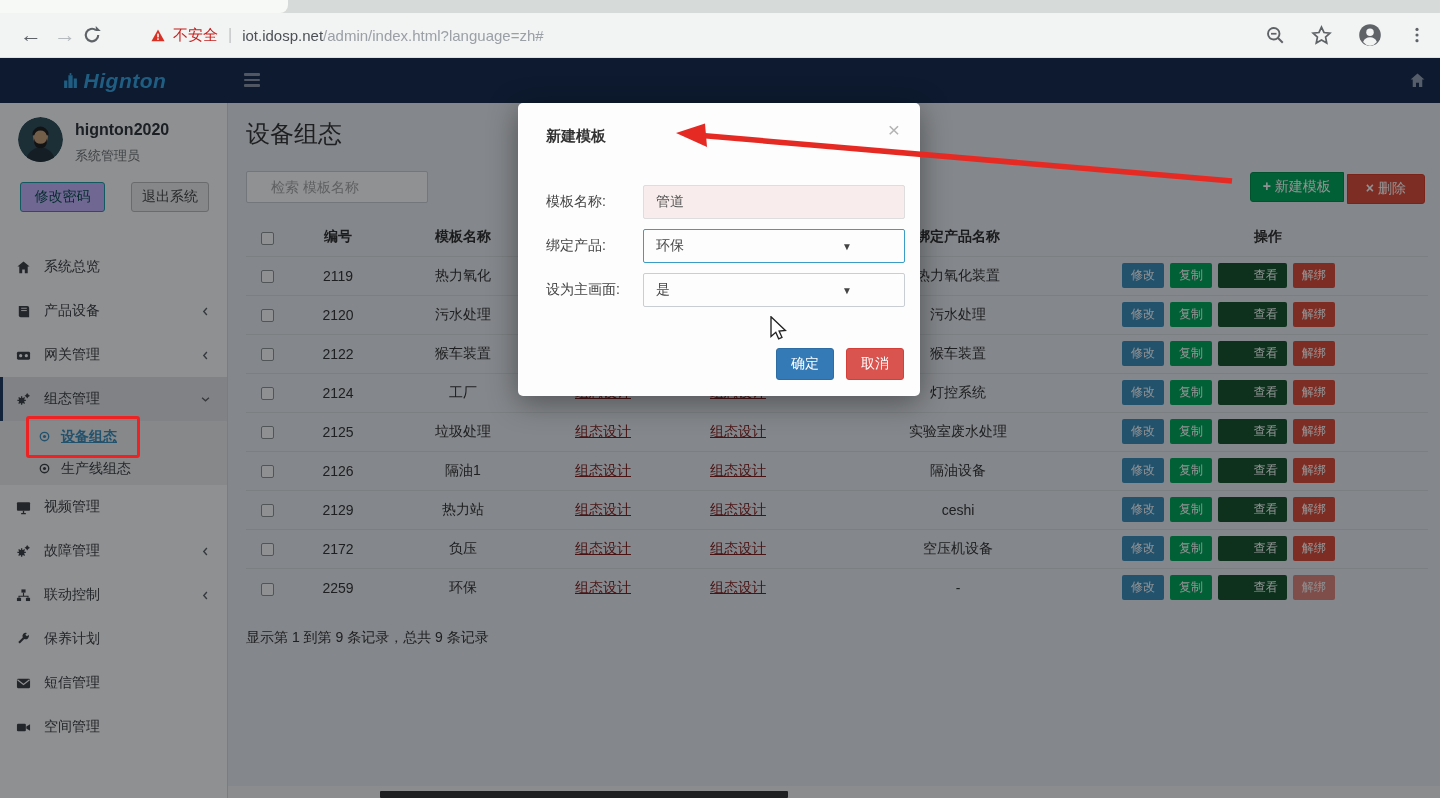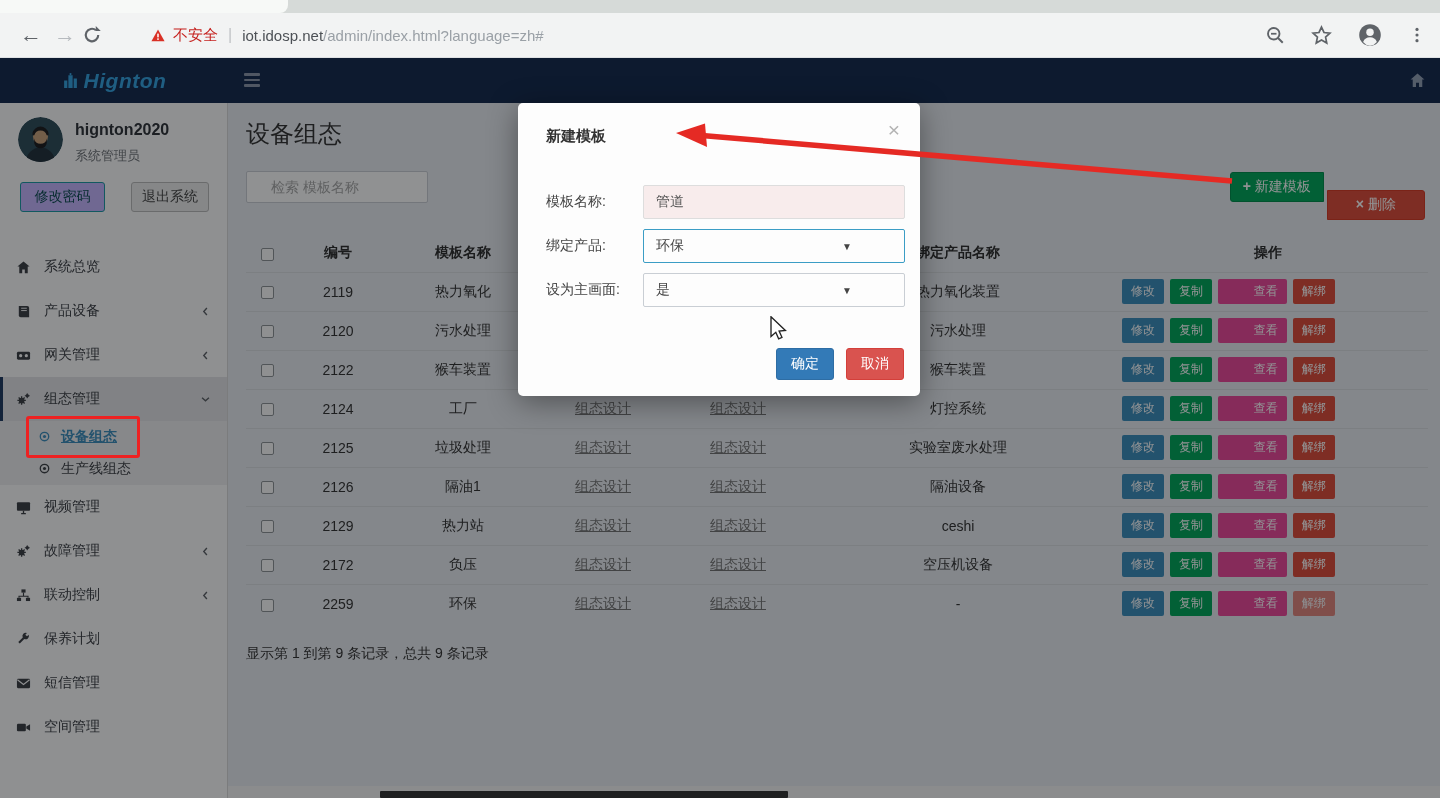--- a/index.html
+++ b/index.html
@@ -51,33 +51,33 @@
   .smi.current .ic { color:#3c8dbc; }
 
   
   .content { position:absolute; left:228px; top:45px; right:0; bottom:0; background:#e8ebf0; padding:15px 15px 0 18px; }
   .page-title { font-size:24px; color:#333; font-weight:normal; margin-bottom:21px; }
   .ctrl-row { display:flex; align-items:flex-start; }
   .search-input { width:182px; height:32px; border:1px solid #c9cdd4; border-radius:2px; background:#fdfdfd; padding:0 24px; font-size:14px; color:#333; }
   .search-input::placeholder { color:#a7a7a7; }
   .ctrl-spacer { flex:1; }
   .btn-green { height:30px; margin-top:1px; background:#00a65a; border:1px solid #008d4c; color:#fff; font-size:14px; padding:0 12px; border-radius:3px 0 0 3px; cursor:pointer; }
-  .btn-red { height:30px; margin-top:19px; background:#dd4b39; border:1px solid #d73925; color:#fff; font-size:14px; padding:0 28px; border-radius:0 3px 3px 0; cursor:pointer; margin-left:3px; }
+  .btn-red { height:30px; margin-top:3px; background:#dd4b39; border:1px solid #d73925; color:#fff; font-size:14px; padding:0 18px; border-radius:0 3px 3px 0; cursor:pointer; margin-left:3px; }
   .btn-green b, .btn-red b { font-weight:bold; margin-right:4px; }
 
   table.grid { width:1182px; margin-top:14px; border-collapse:collapse; table-layout:fixed; }
   .grid th { font-size:14px; color:#2e2e2e; font-weight:bold; height:38px; text-align:center; }
   .grid td { font-size:14px; color:#333; height:39px; text-align:center; border-top:1px solid rgba(0,0,0,0.06); }
   .cb { display:inline-block; width:13px; height:13px; border:1px solid #8e9296; background:#fcfcfc; border-radius:2px; vertical-align:middle; cursor:pointer; }
-  a.design-link { color:#737373; text-decoration:underline; cursor:pointer; }
+  a.design-link { color:#7f1d1d; text-decoration:underline; cursor:pointer; }
   td.actions { text-align:left; padding-left:14px; }
   .act { font-size:12px; color:#fff; border:none; padding:4px 9px; margin-right:2px; border-radius:2px; cursor:pointer; }
   .act.modify { background:#3c8dbc; }
   .act.copy { background:#00a65a; }
-  .act.view { background:#ec4899;padding-left:36px; }
+  .act.view { background:#14532d;padding-left:36px; }
   .act.unbind { background:#dd4b39; }
   .act.disabled { opacity:.62; cursor:default; }
   .summary { margin-top:22px; font-size:14px; color:#333; }
 
   .page-footer { position:absolute; left:228px; right:0; bottom:0; height:12px; background:#f5f5f5; overflow:hidden; }
   .footer-smudge { position:absolute; left:152px; top:5px; width:408px; height:7px; background:#353535; border-radius:1px; }
 
   
   .dim { position:absolute; inset:0; background:rgba(5,6,8,0.44); z-index:5; }
 

